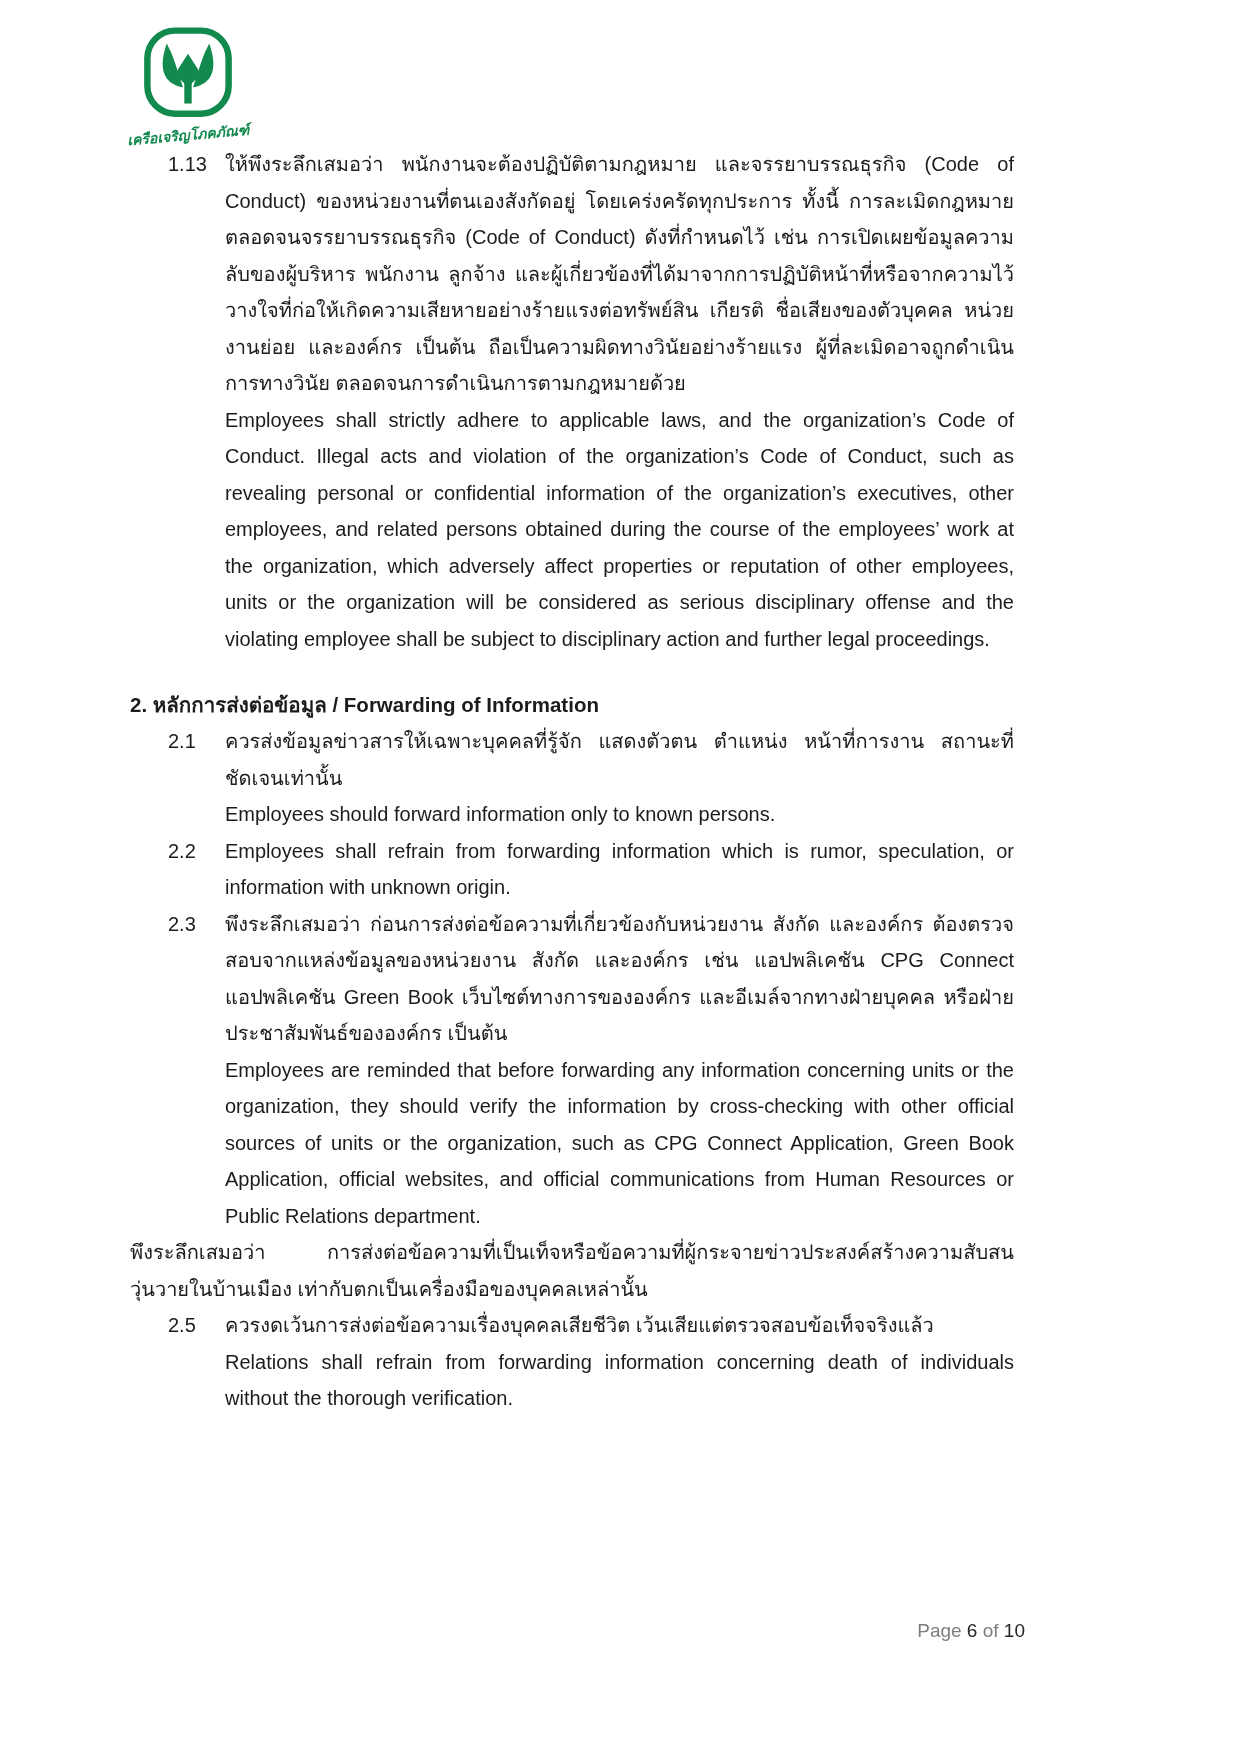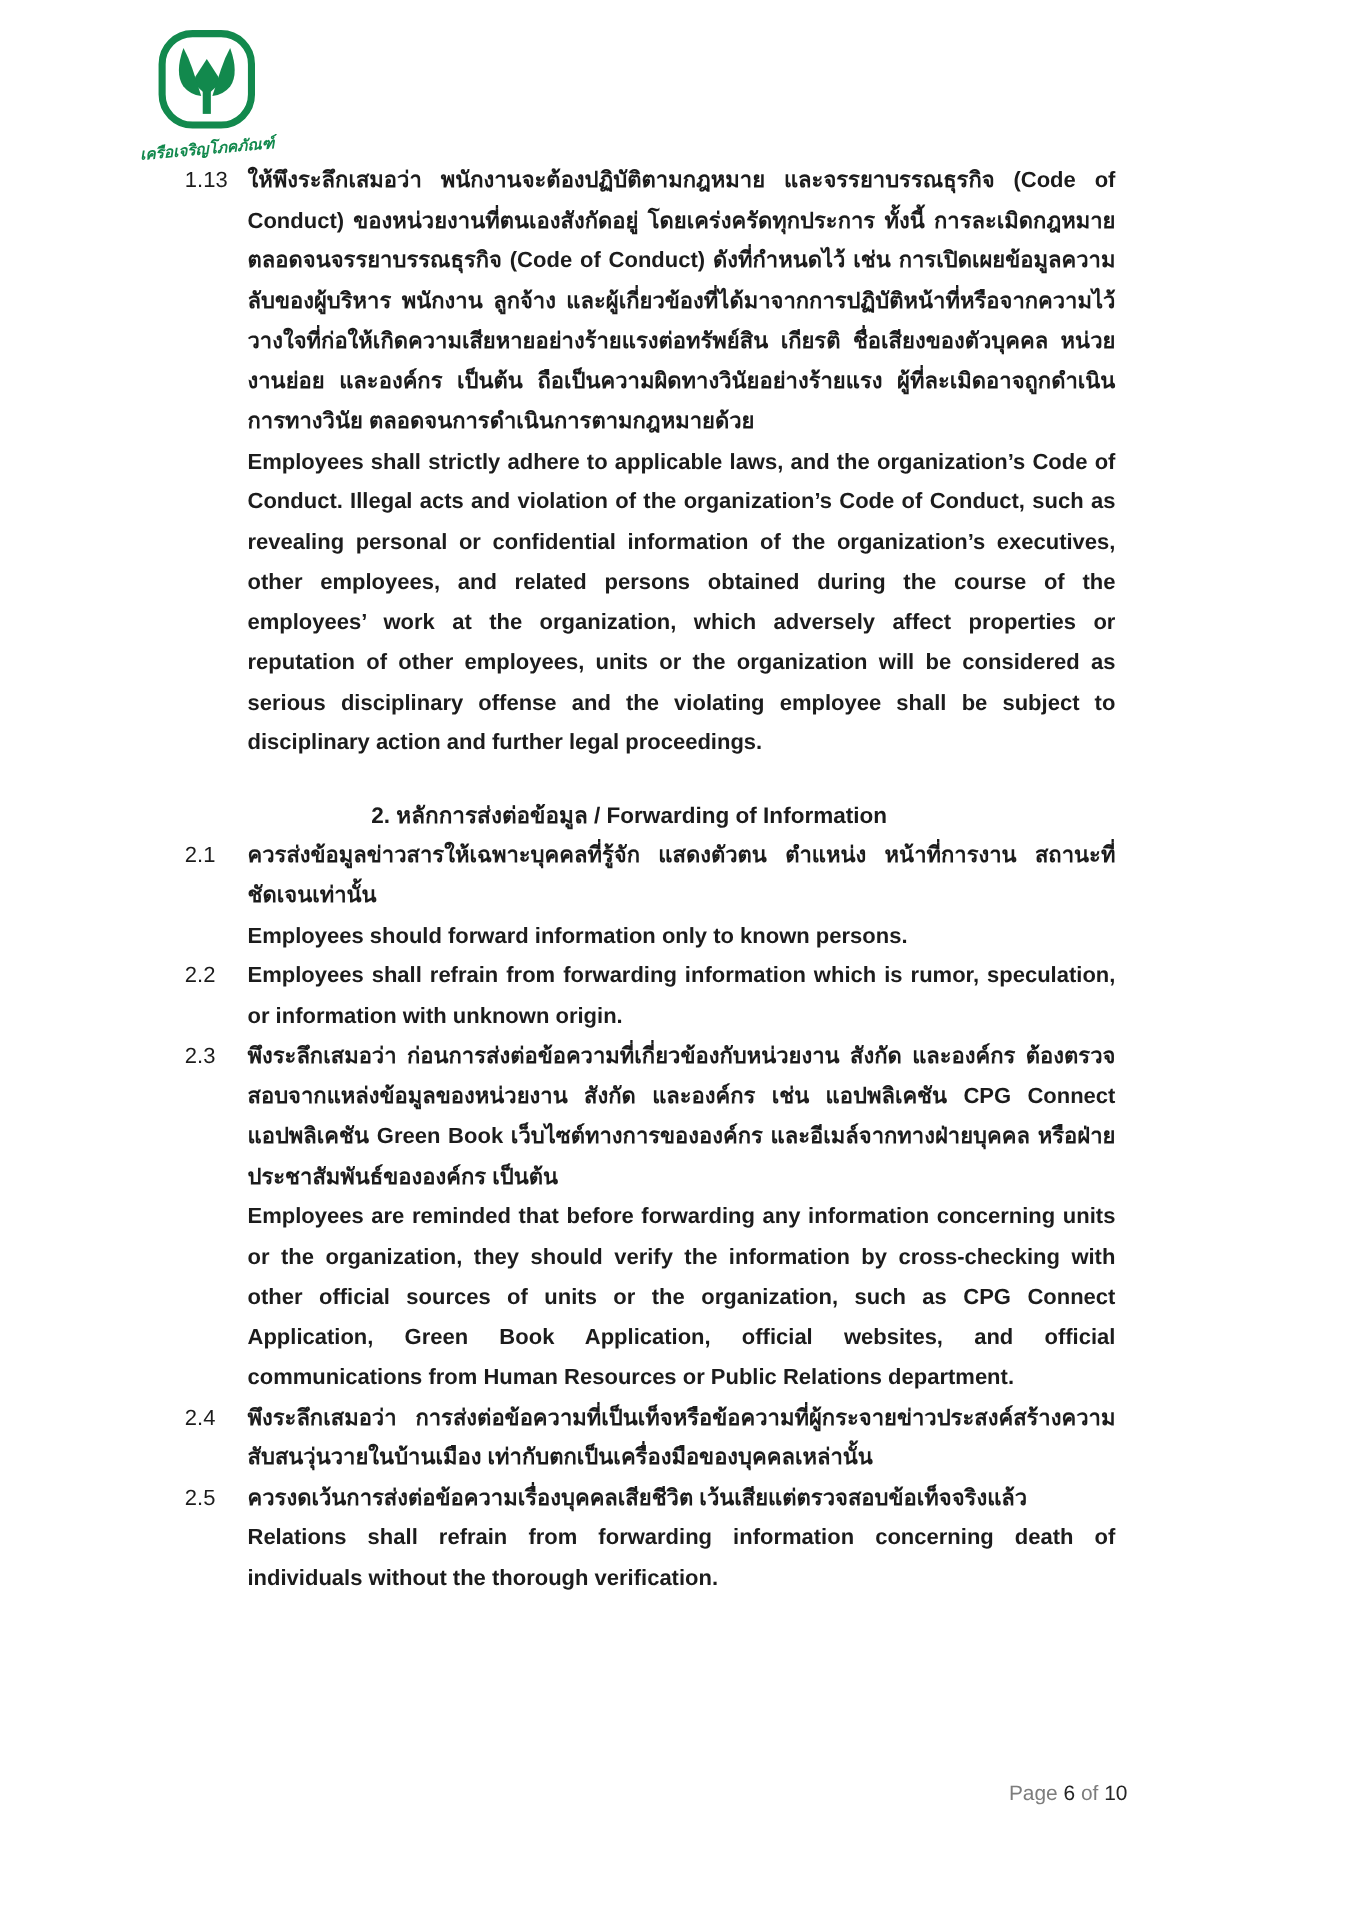--- a/index.html
+++ b/index.html
@@ -28,25 +28,25 @@
   }
 
   
   .content { position:absolute; top:146px; left:130px; width:884px; }
   p { margin:0; font-size:20px; line-height:36.5px; text-align:justify; }
   .item { display:flex;justify-content:space-between; }
   .item .num {
     flex:none; width:95px; box-sizing:border-box; padding-left:38px;
     font-size:20px; line-height:36.5px;
   }
-  .item .body { flex:1; min-width:0;font-weight:bold; }
+  .item .body { flex:1; min-width:0; }
   .heading {
     margin:29px 0 0 0;
     font-size:20.5px; font-weight:bold; line-height:37px;
-    text-align:center;
+    text-align:left;
   }
   .intro { margin-left:38px; text-align:left; }
 
   
   .footer {
     position:absolute; top:1620px; left:12px; width:1013px;
     text-align:right; font-size:19px; color:#7d7d7d;
   }
   .footer .pg-num { color:#252525; }
 </style>
@@ -95,21 +95,20 @@
 
     <div class="item">
       <div class="num">2.3</div>
       <div class="body">
         <p class="thai">พึงระลึกเสมอว่า ก่อนการส่งต่อข้อความที่เกี่ยวข้องกับหน่วยงาน สังกัด และองค์กร ต้องตรวจสอบจากแหล่งข้อมูลของหน่วยงาน สังกัด และองค์กร เช่น แอปพลิเคชัน CPG Connect แอปพลิเคชัน Green Book เว็บไซต์ทางการขององค์กร และอีเมล์จากทางฝ่ายบุคคล หรือฝ่ายประชาสัมพันธ์ขององค์กร เป็นต้น</p>
         <p class="eng">Employees are reminded that before forwarding any information concerning units or the organization, they should verify the information by cross-checking with other official sources of units or the organization, such as CPG Connect Application, Green Book Application, official websites, and official communications from Human Resources or Public Relations department.</p>
       </div>
     </div>
 
     <div class="item">
-      <div class="num">2.4</div>
       <div class="body">
         <p class="thai">พึงระลึกเสมอว่า การส่งต่อข้อความที่เป็นเท็จหรือข้อความที่ผู้กระจายข่าวประสงค์สร้างความสับสนวุ่นวายในบ้านเมือง เท่ากับตกเป็นเครื่องมือของบุคคลเหล่านั้น</p>
       </div>
     </div>
 
     <div class="item">
       <div class="num">2.5</div>
       <div class="body">
         <p class="thai">ควรงดเว้นการส่งต่อข้อความเรื่องบุคคลเสียชีวิต เว้นเสียแต่ตรวจสอบข้อเท็จจริงแล้ว</p>
         <p class="eng">Relations shall refrain from forwarding information concerning death of individuals without the thorough verification.</p>

